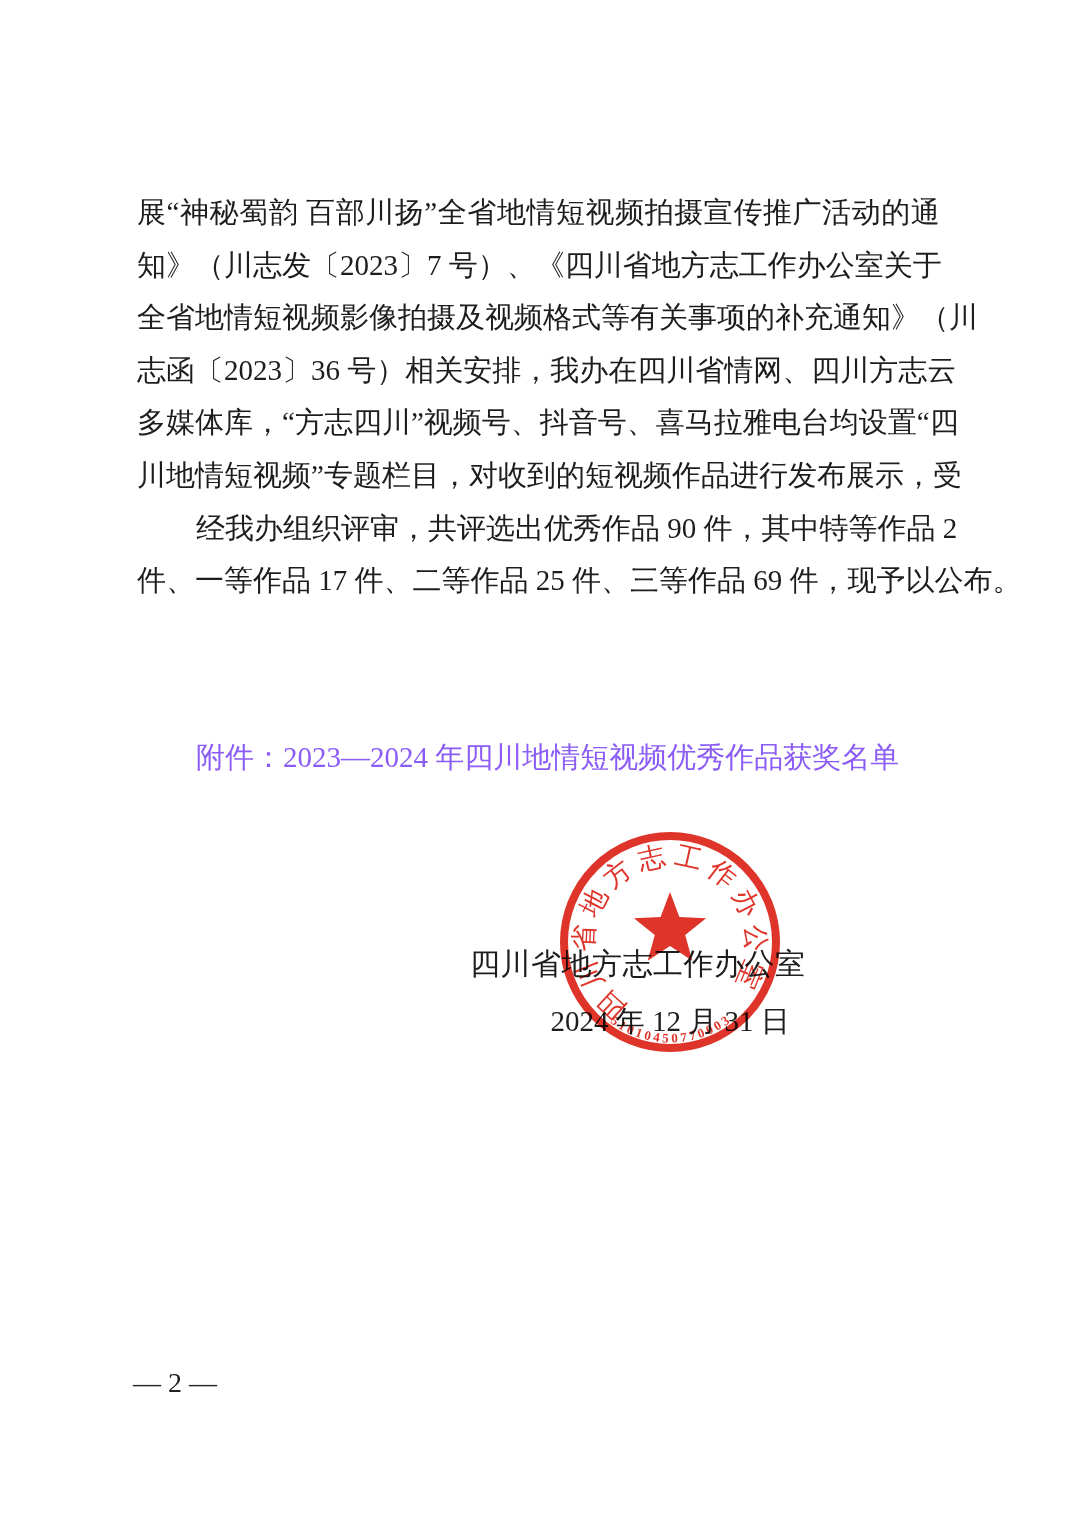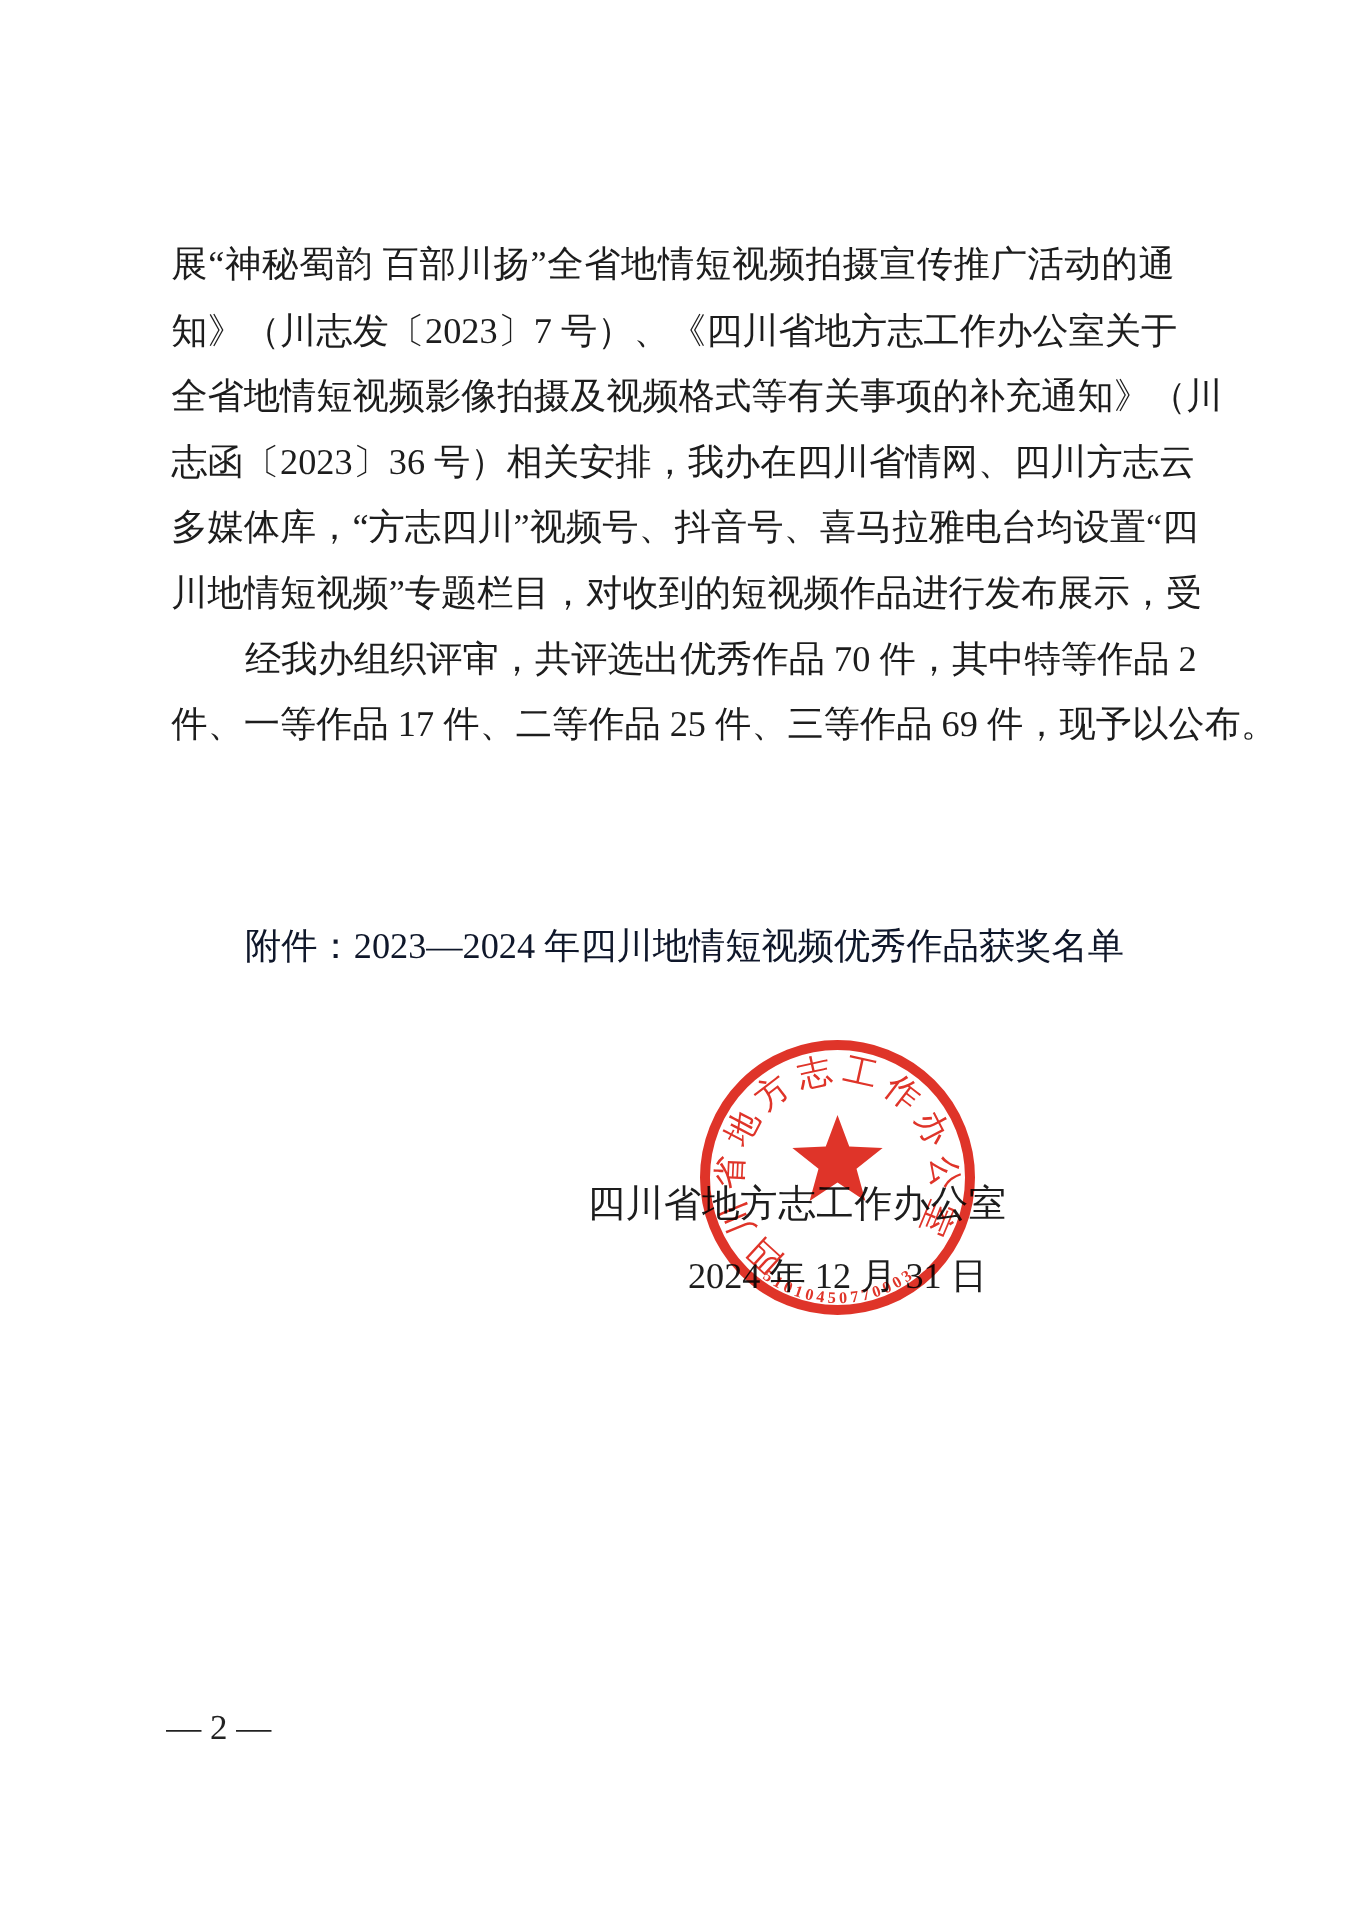--- a/index.html
+++ b/index.html
@@ -24,21 +24,21 @@
     white-space:nowrap;
   }
   .line.just {
     display:flex; justify-content:space-between; align-items:center;
     white-space:normal;
   }
   .line.just span { white-space:pre; display:inline-block; }
   .line.ind { padding-left:59px; }
   .attachment-line {
     position:absolute; left:196px; top:731px; width:760px;
-    font-size:29px; line-height:52px; color:#0f172a; white-space:pre;
+    font-size:29px; line-height:52px; color:#8b5cf6; white-space:pre;
   }
   .signature-org {
     position:absolute; left:470px; top:946px; width:400px;
     text-align:left; font-size:30px; line-height:36px; color:#1d1d1d;
     letter-spacing:0.5px;
   }
   .signature-date {
     position:absolute; left:470px; top:1003px; width:400px;
     text-align:center; font-size:29px; line-height:36px; color:#1d1d1d;
     white-space:pre;
@@ -257,21 +257,21 @@
         <span>，</span>
         <span>共</span>
         <span>评</span>
         <span>选</span>
         <span>出</span>
         <span>优</span>
         <span>秀</span>
         <span>作</span>
         <span>品</span>
         <span> </span>
-        <span>70</span>
+        <span>90</span>
         <span> </span>
         <span>件</span>
         <span>，</span>
         <span>其</span>
         <span>中</span>
         <span>特</span>
         <span>等</span>
         <span>作</span>
         <span>品</span>
         <span> </span>

